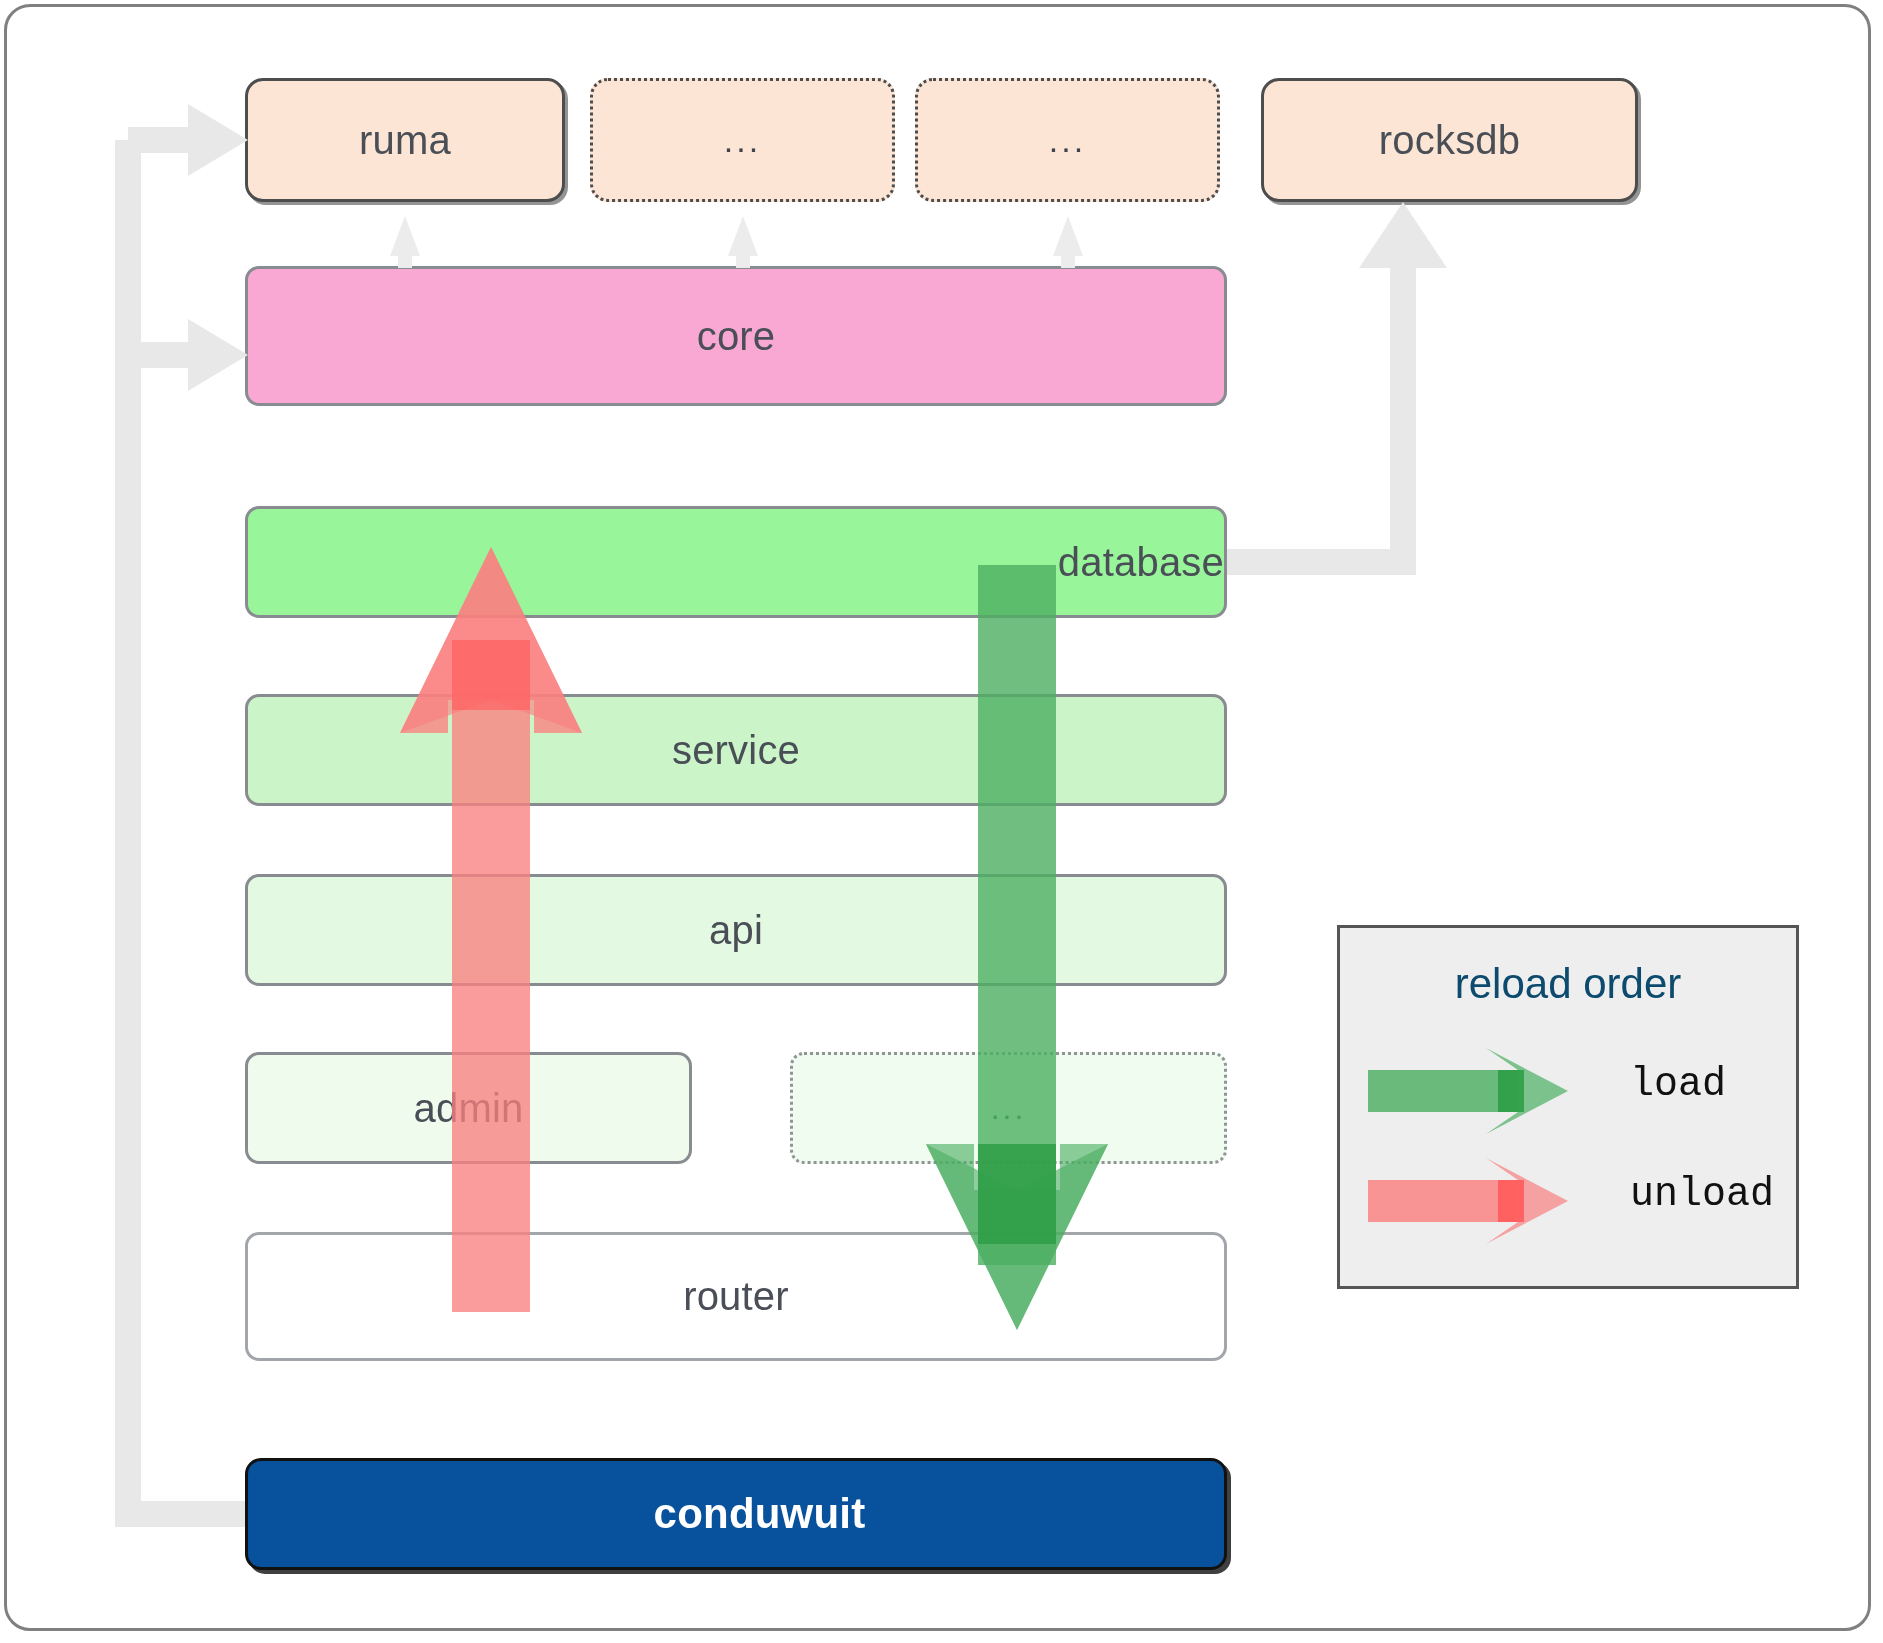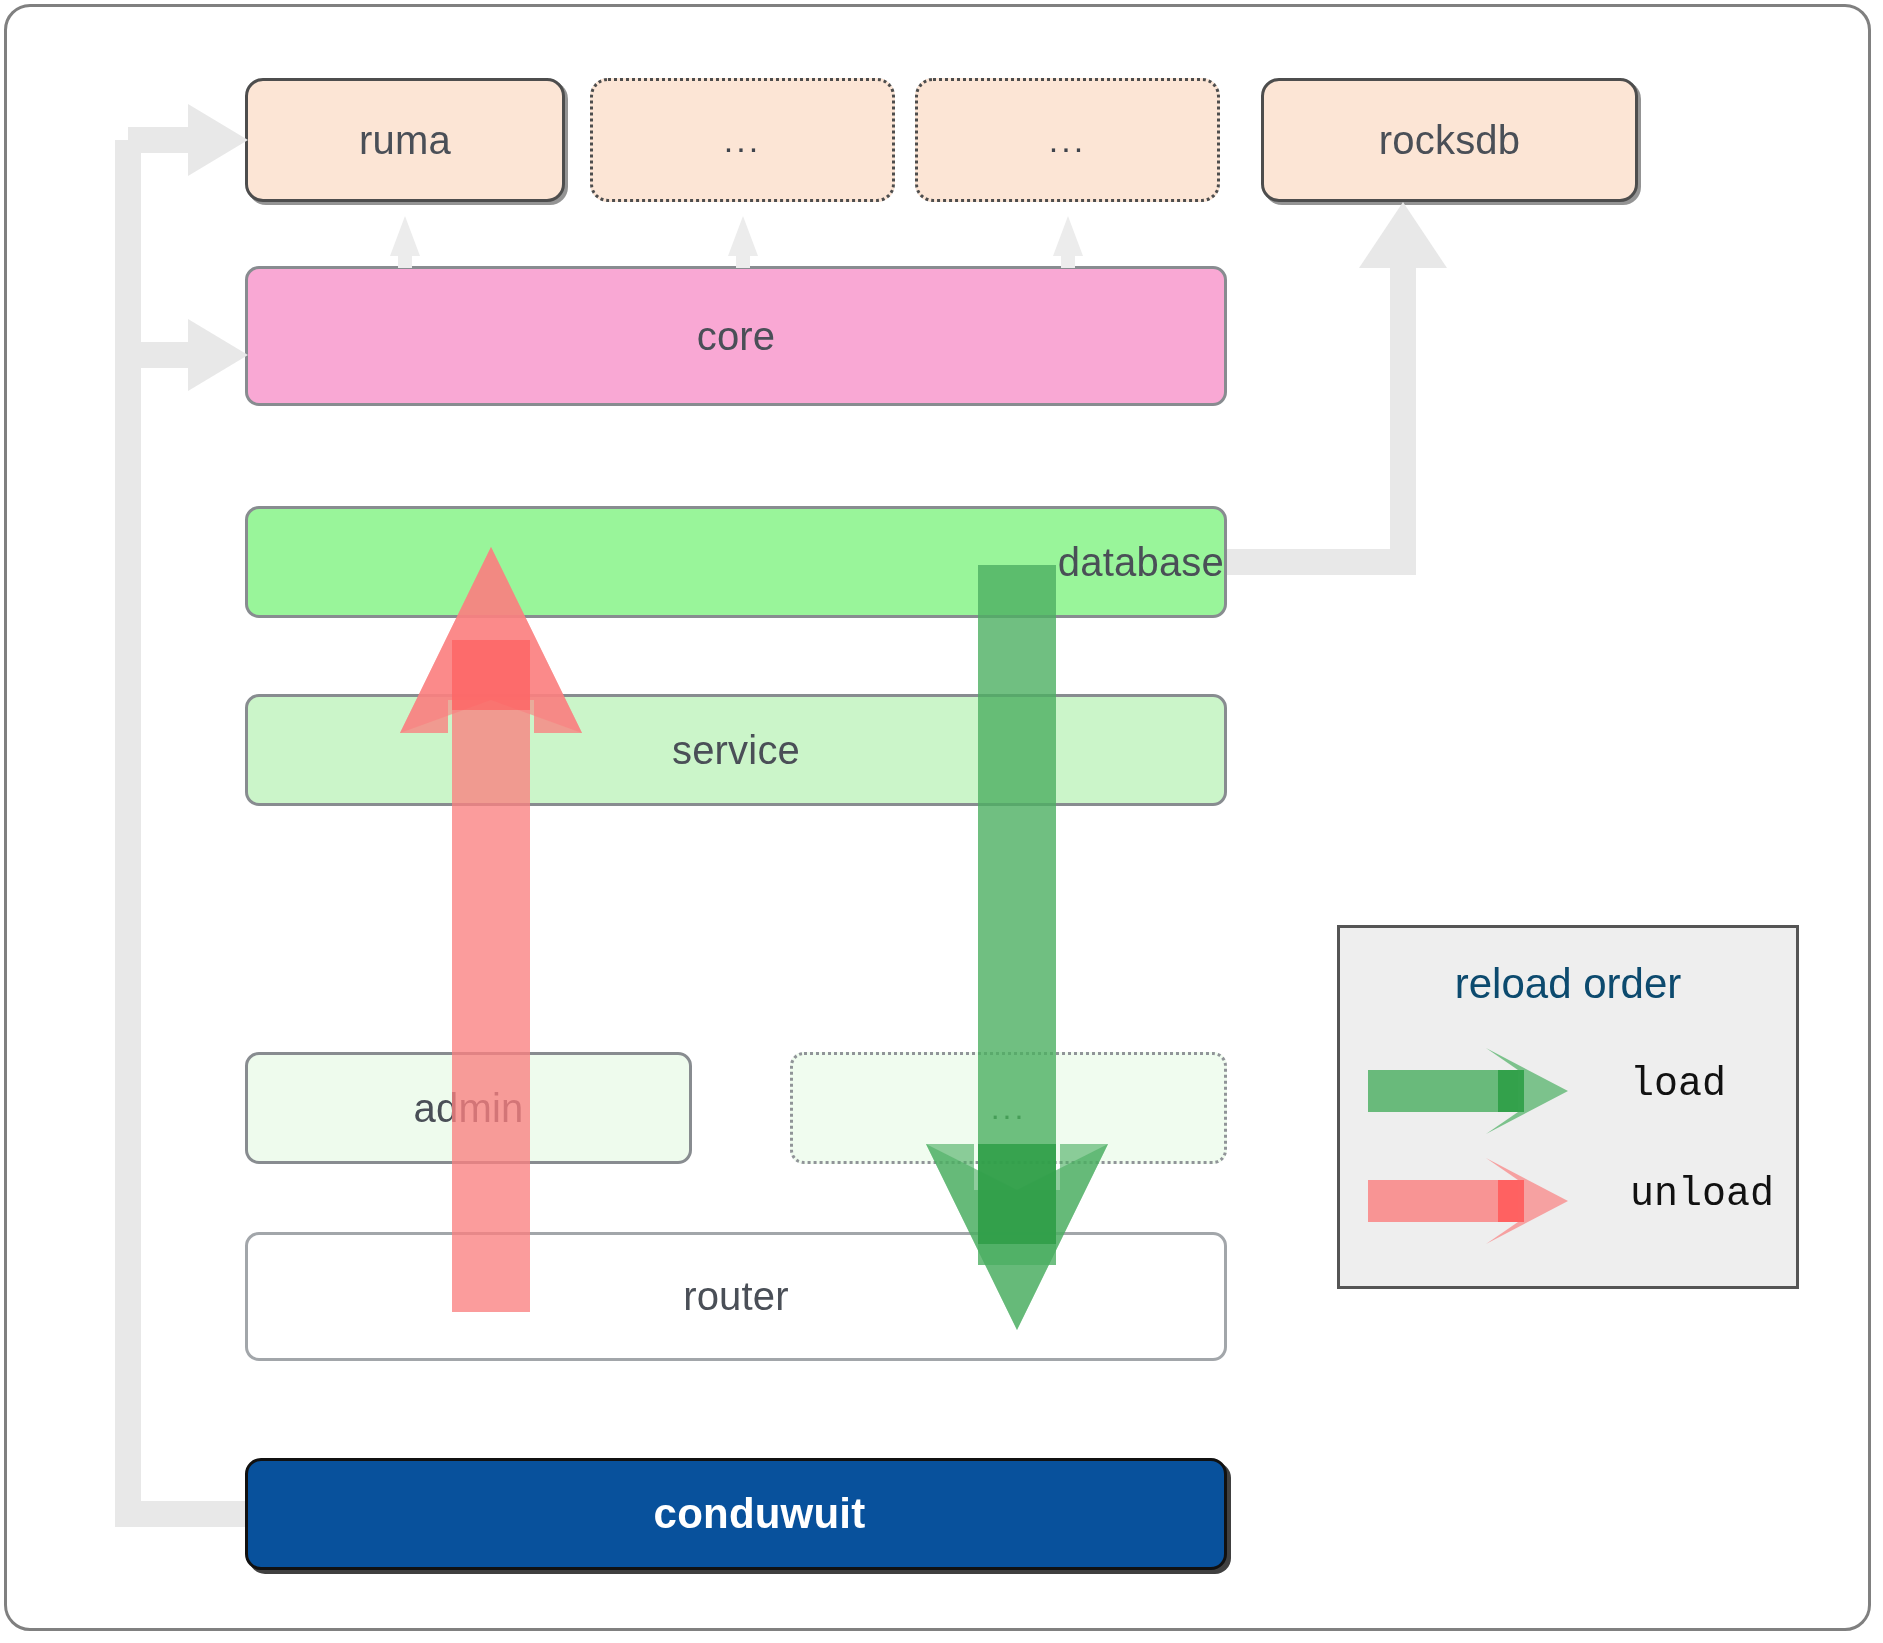--- a/index.html
+++ b/index.html
@@ -203,20 +203,23 @@
   </div>
 
   <div class="box layer" id="layer-database">
     <span class="box-label">database</span>
   </div>
 
   <div class="box layer" id="layer-service">
     <span class="box-label">service</span>
   </div>
 
+  <div class="box layer" id="layer-api">
+    <span class="box-label">api</span>
+  </div>
 
   <div class="box layer" id="layer-admin">
     <span class="box-label">admin</span>
   </div>
 
   <div class="box layer" id="layer-dots">
     <span class="box-label">...</span>
   </div>
 
   <div class="box layer" id="layer-router">

